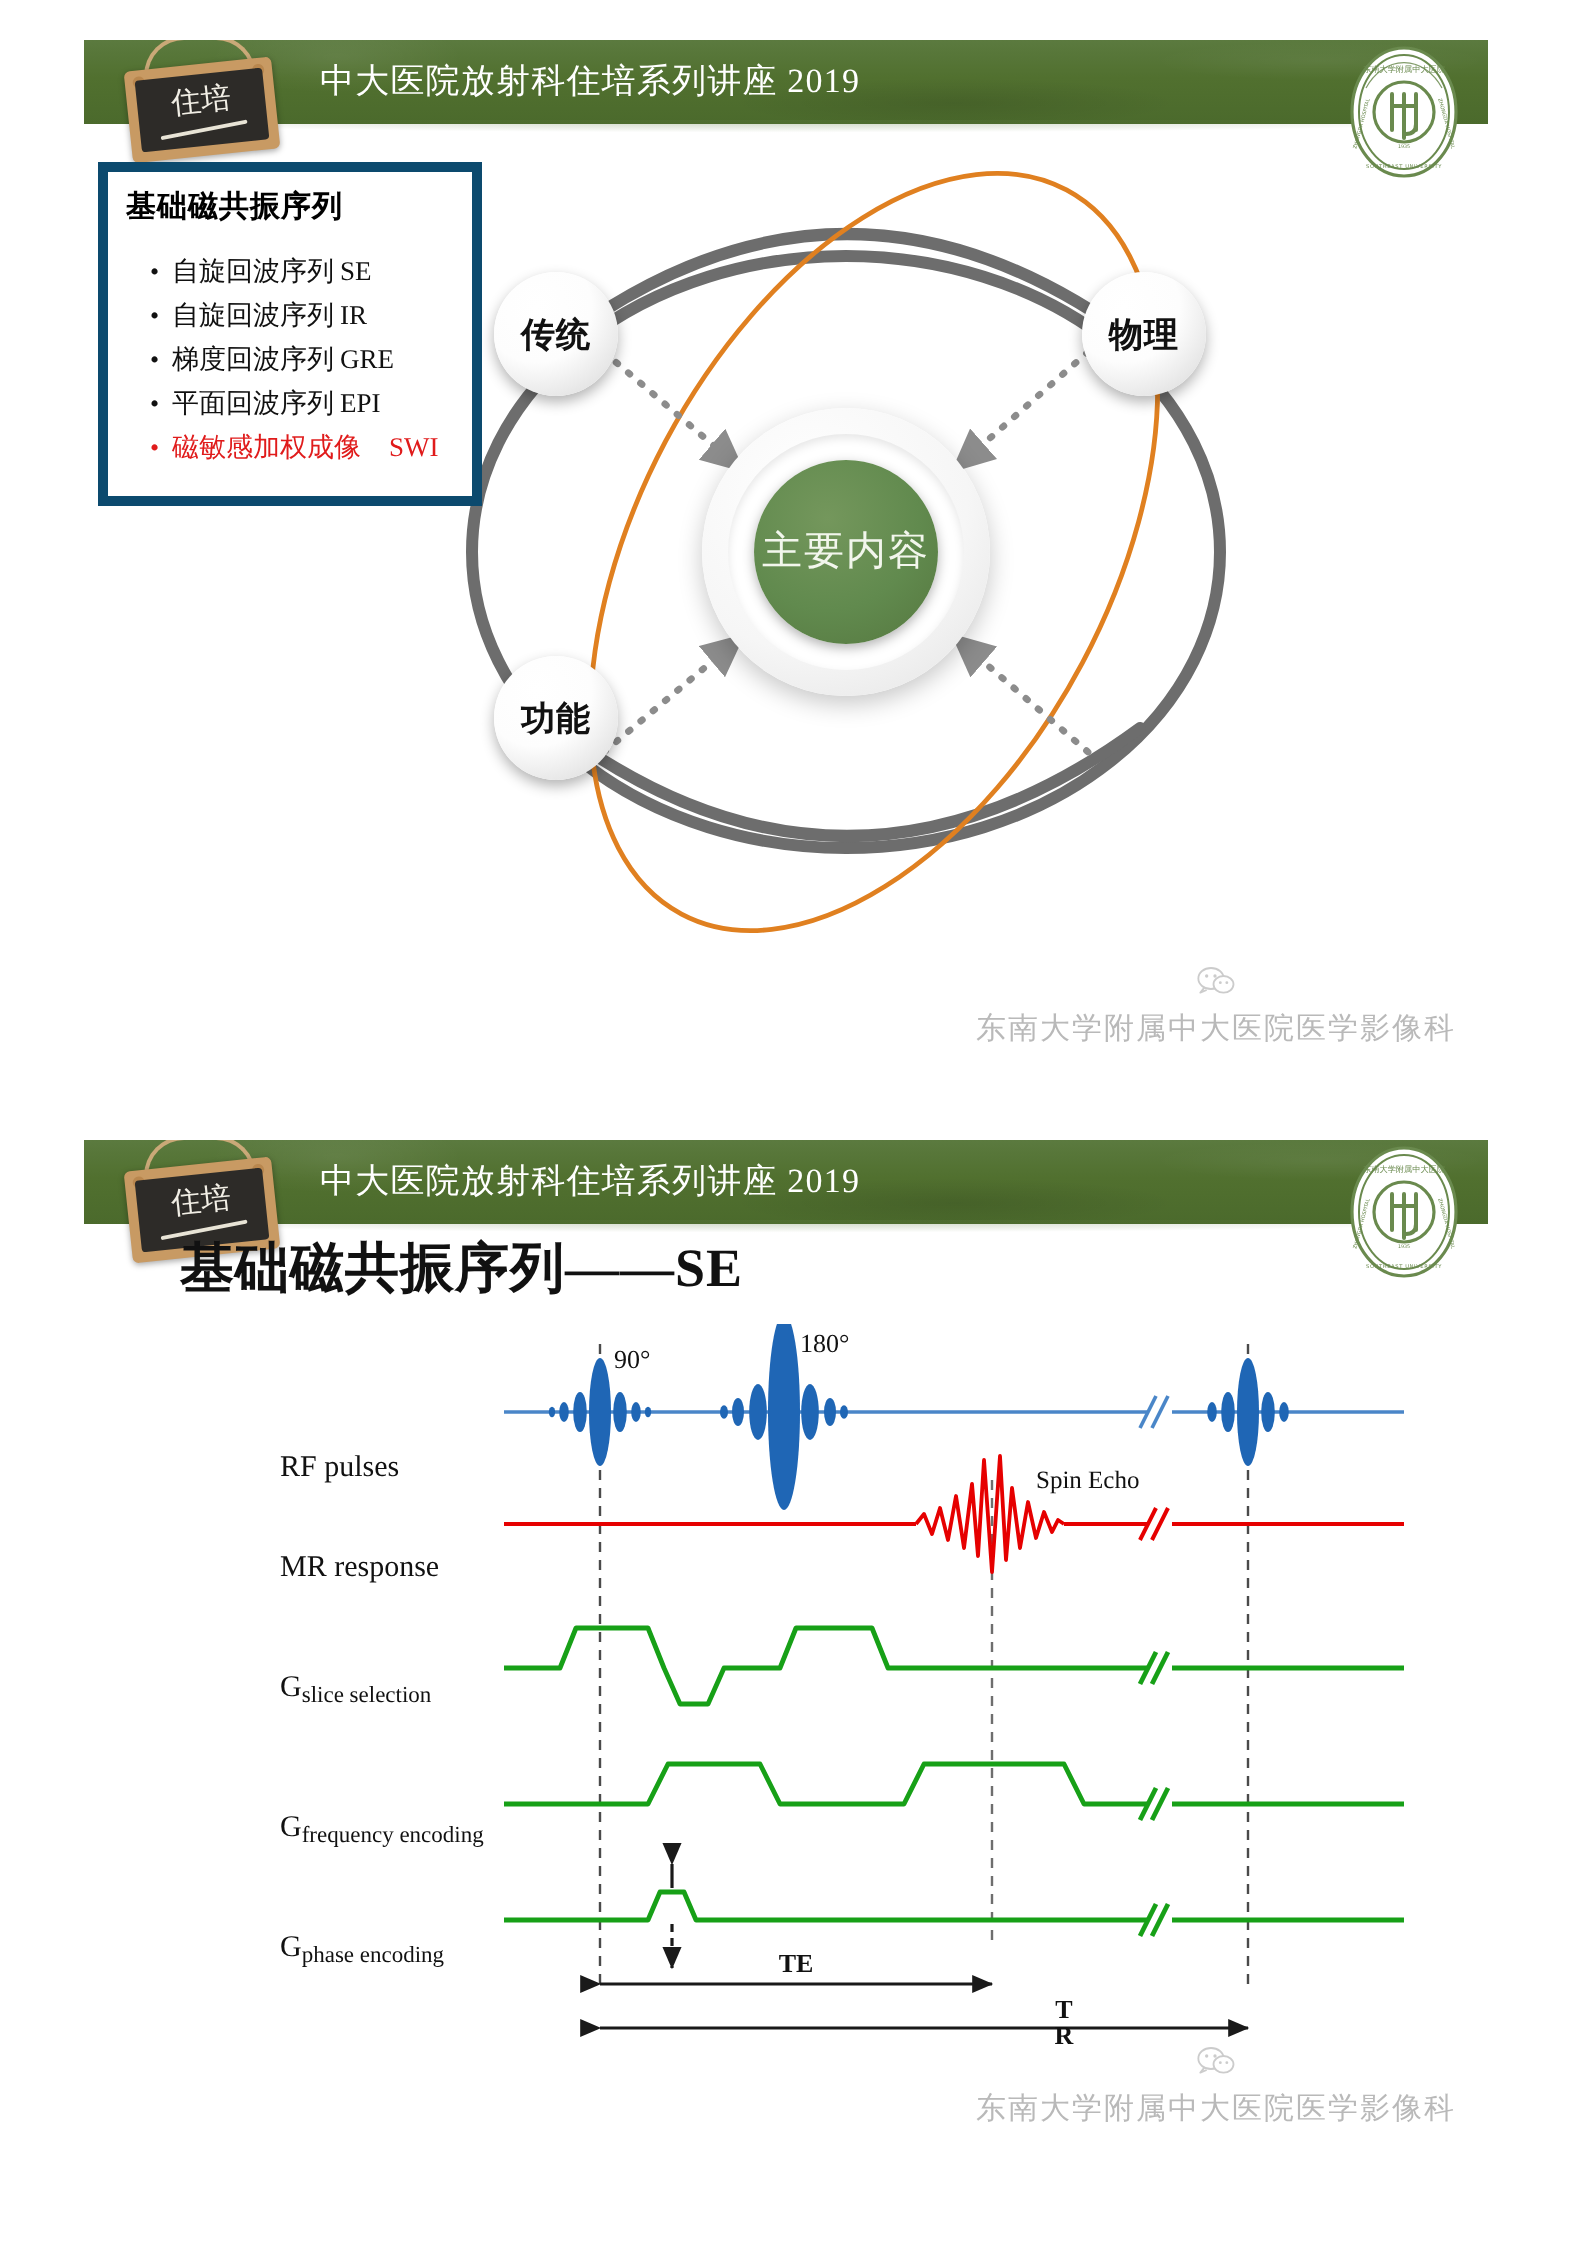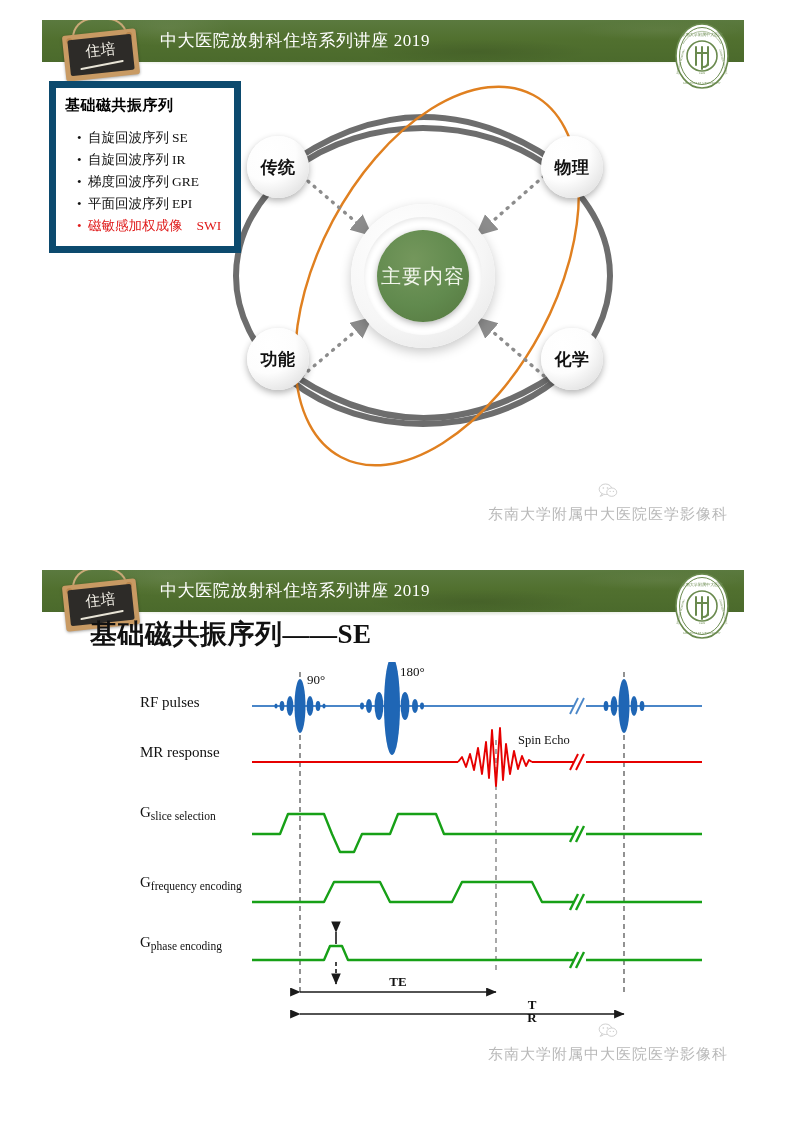--- a/index.html
+++ b/index.html
@@ -126,21 +126,21 @@
     height: 68px;
   }
 
   
   .infobox {
     position: absolute;
     left: 7px;
     top: 61px;
     width: 192px;
     height: 172px;
-    border: 7px solid #0c4a6e;
+    border: 5px solid #0c4a6e;
     background: rgba(255,255,255,.92);
     box-sizing: border-box;
     padding: 8px 9px 0 9px;
     z-index: 6;
   }
   .infobox-title {
     font-size: 15px;
     font-weight: bold;
     color: #000;
     margin-bottom: 5px;
@@ -245,20 +245,21 @@
     top: 92px;
     width: 660px;
     height: 360px;
   }
   .row-label {
     position: absolute;
     font-size: 15px;
     color: #111;
     white-space: nowrap;
     font-family: "Liberation Serif", "DejaVu Serif", serif;
+    margin-top: 32px;
   }
   .row-label sub {
     font-size: 11.5px;
     vertical-align: baseline;
     position: relative;
     top: 3px;
   }
 
   
   .watermark {
@@ -347,23 +348,20 @@
     </div>
 
     <div class="node" id="node-chuantong">
       <span>传统</span>
     </div>
     <div class="node" id="node-wuli">
       <span>物理</span>
     </div>
     <div class="node" id="node-gongneng">
       <span>功能</span>
-    </div>
-    <div class="node" id="node-huaxue">
-      <span>化学</span>
     </div>
   </div>
 
   <div class="infobox">
     <div class="infobox-title">基础磁共振序列</div>
     <ul>
       <li>
         <span class="dot">•</span><span>自旋回波序列</span><span class="tail-sm">SE</span>
       </li>
       <li>

